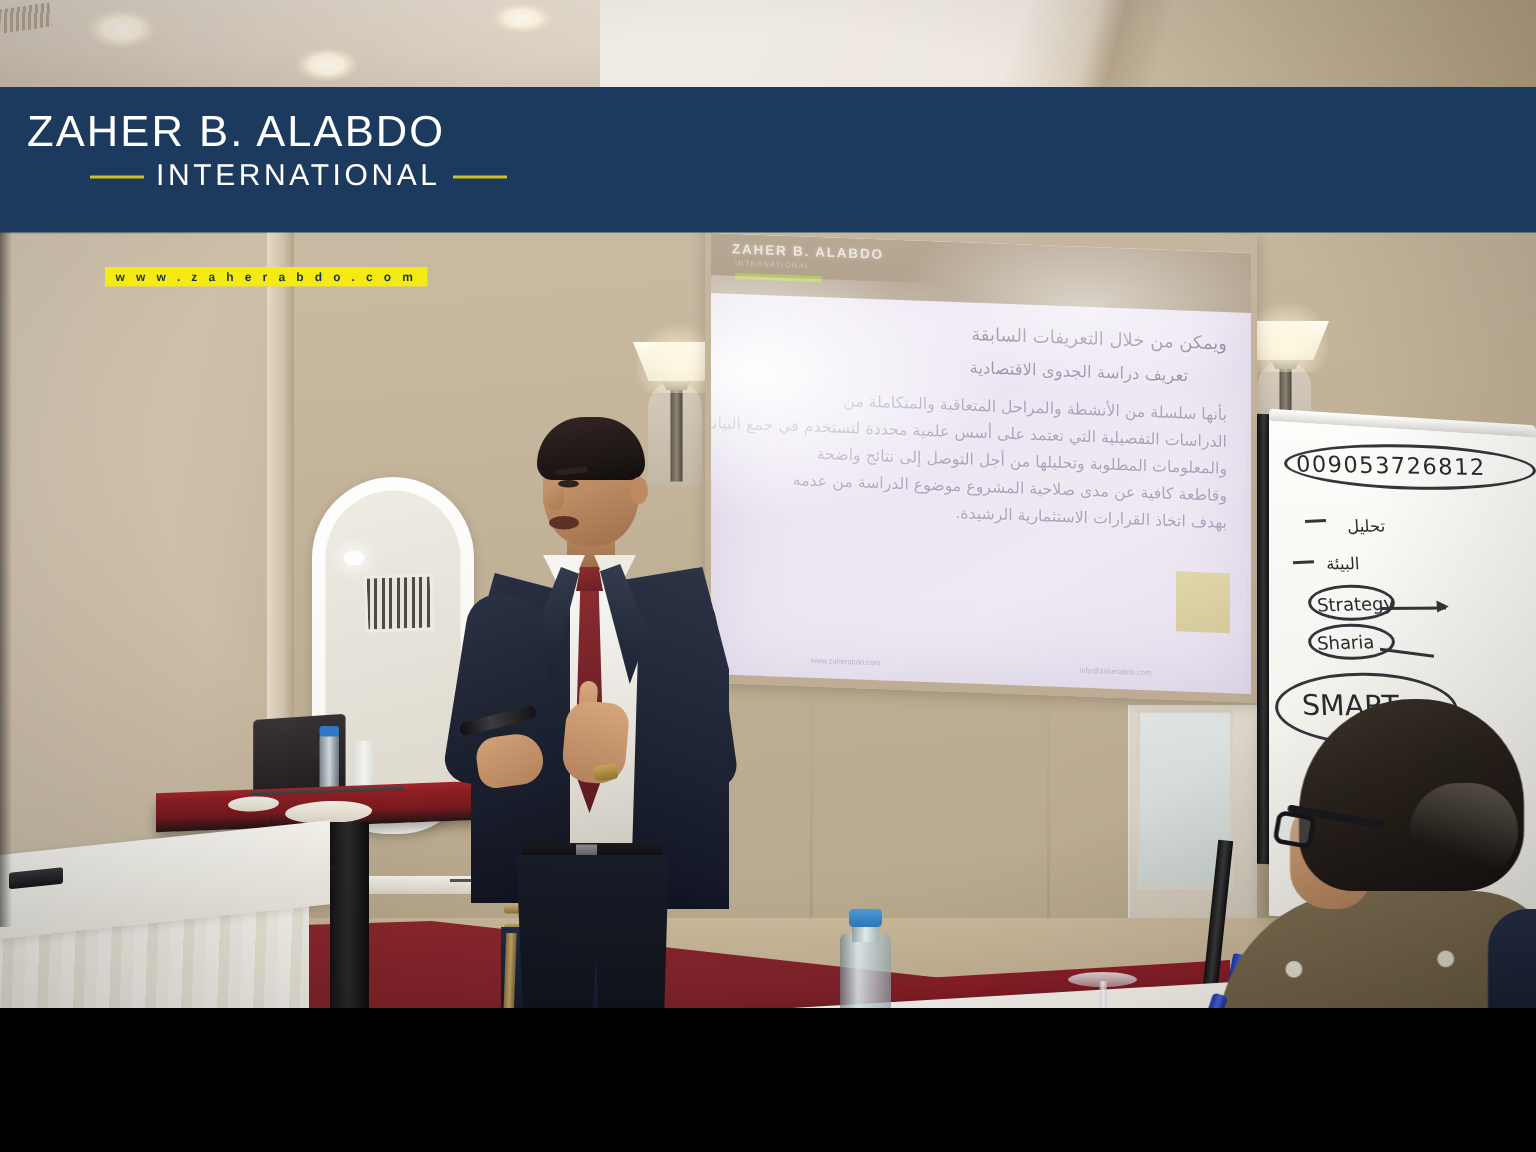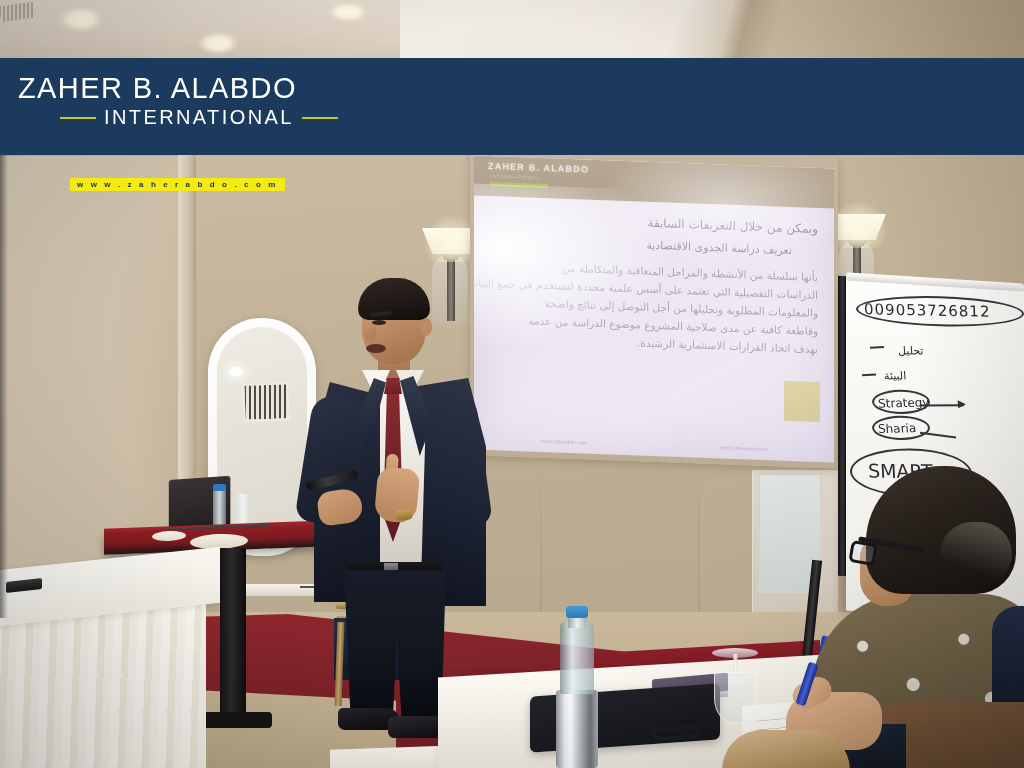--- a/index.html
+++ b/index.html
@@ -1,20 +1,20 @@
 <!DOCTYPE html>
 <html><head>
 <meta charset="utf-8">
 <title>Zaher B. Alabdo International — Seminar Photo</title>
 <style>
   * { margin:0; padding:0; box-sizing:border-box; }
   html,body { width:1024px; height:768px; overflow:hidden; background:#000; }
   body { font-family:"Liberation Sans", sans-serif; }
 
-  .scene { position:relative; width:1024px; height:768px; overflow:hidden; }
+  .scene { position:relative; width:1024px; height:672px; overflow:hidden; }
 
   
   .ceiling {
     position:absolute; left:0; top:0; width:1024px; height:62px;
     background:linear-gradient(180deg,#e6dcd0 0%, #ded2c4 55%, #d2c5b4 100%);
   }
   .ceiling-slope {
     position:absolute; left:400px; top:0; width:624px; height:62px;
     background:linear-gradient(110deg, #f1ece6 0%, #eee8e1 44%, #cbbca3 58%, #b9a585 100%);
   }

